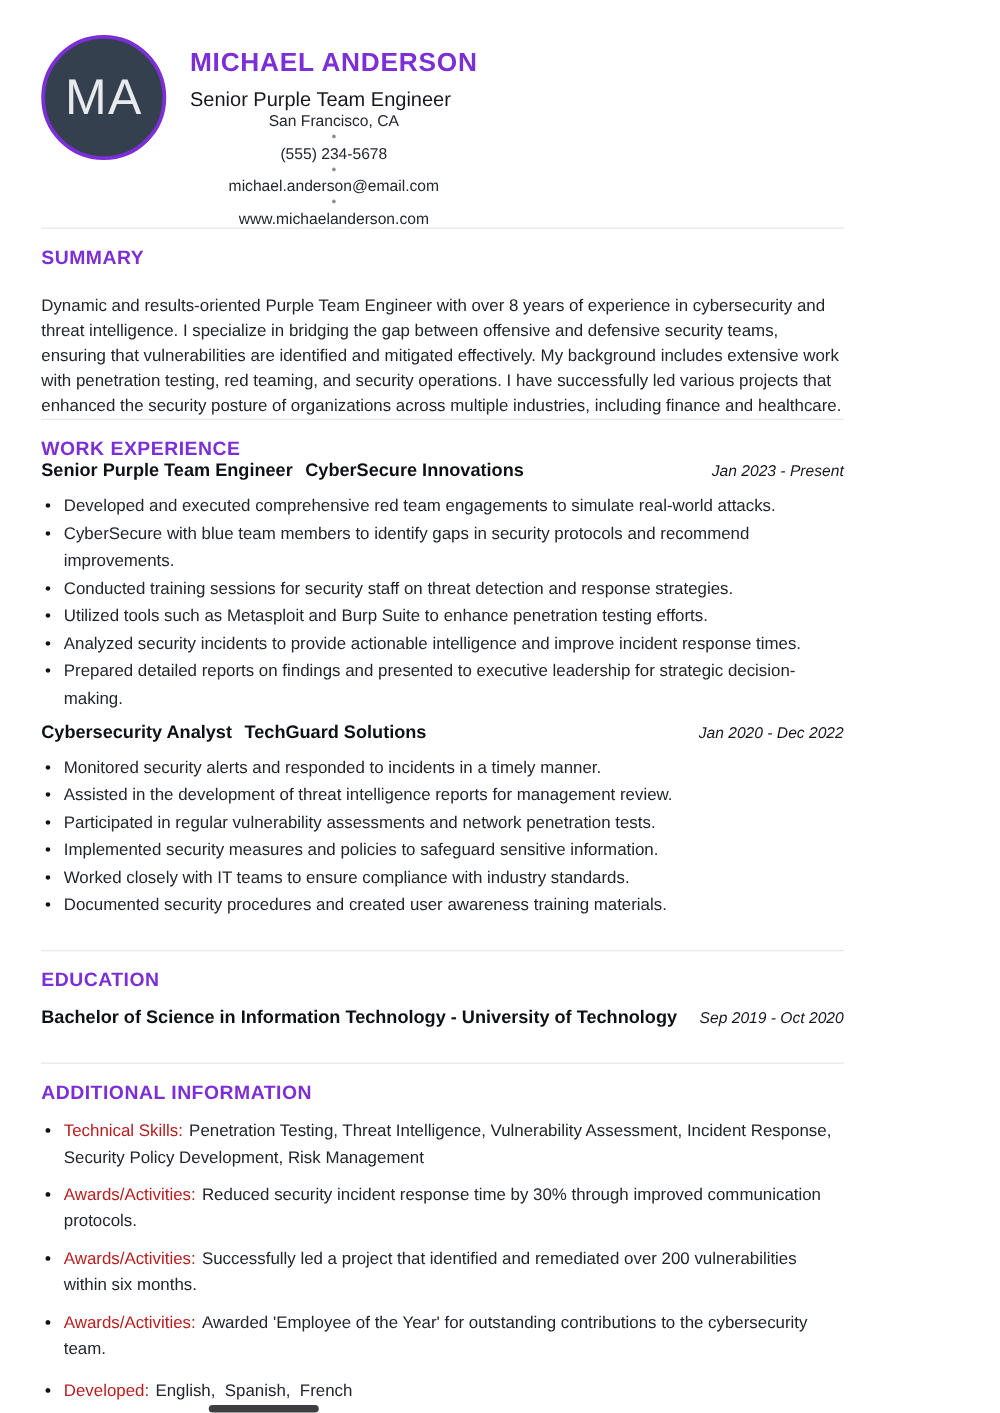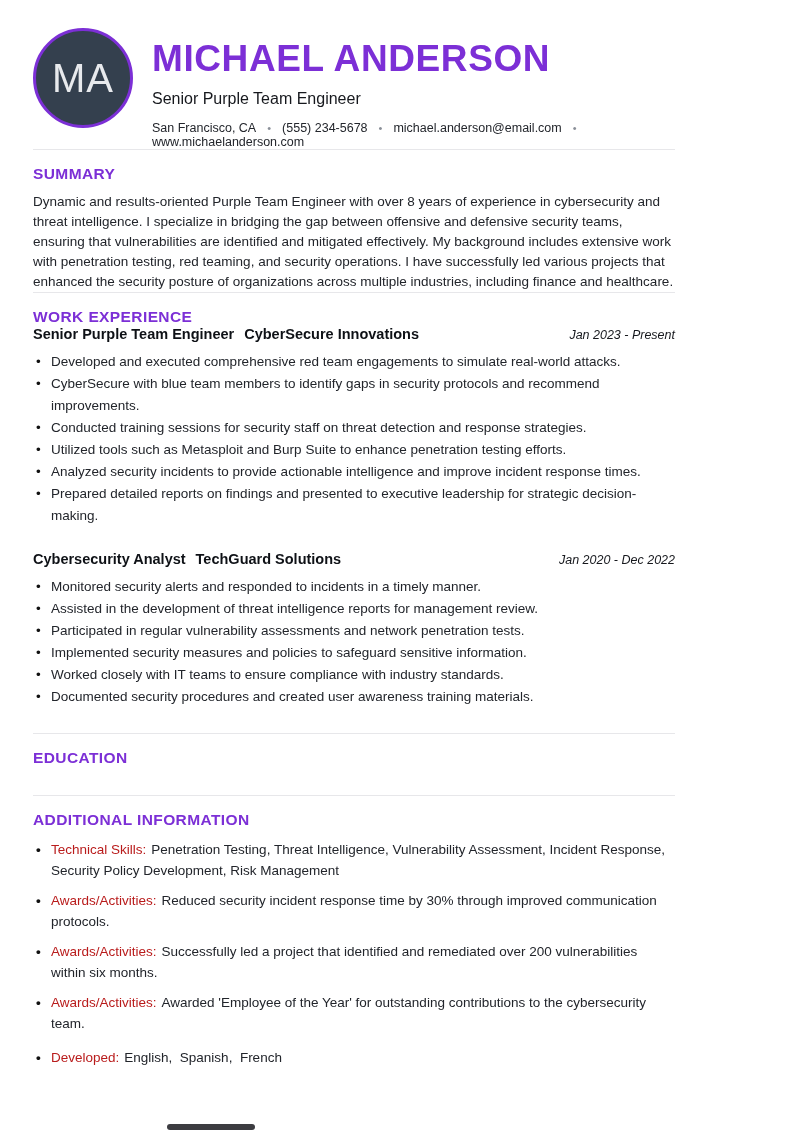--- a/index.html
+++ b/index.html
@@ -29,39 +29,39 @@
     display:flex;align-items:center;justify-content:center;
     flex-shrink:0;
   }
   .avatar span{
     color:var(--avatar-text);
     font-size:40px;font-weight:400;letter-spacing:1px;
   }
   .header-text{padding-top:11px;}
   h1.name{
     color:var(--accent);
-    font-size:37px;font-weight:700;letter-spacing:0.6px;
+    font-size:21px;font-weight:700;letter-spacing:0.6px;
     line-height:1.1;
   }
   .job-title{font-size:16px;color:#16181d;margin-top:10px;}
-  .contact-row{font-size:12.5px;color:#23262c;margin-top:13px;display:flex;align-items:center;flex-wrap:wrap;}
+  .contact-row{font-size:12.5px;color:#23262c;display:flex;align-items:center;flex-wrap:wrap;flex-direction:column;}
   .contact-row .sep{color:#8a8f98;margin:0 11px;font-size:11px;}
 
   hr.divider{border:none;border-top:1px solid var(--divider);margin:0;}
   .hr-header{margin-top:24px;}
 
   
   h2.section-heading{
     color:var(--accent);
     font-size:15.5px;font-weight:700;letter-spacing:0.4px;
     text-transform:uppercase;
   }
   .section{padding-top:15px;}
   .summary-text{
-    font-size:13.5px;line-height:20px;margin-top:9px;color:#22252b;
+    font-size:13.5px;line-height:20px;margin-top:19px;color:#22252b;
   }
   .section-gap{margin-top:21px;}
 
   
   .job{}
   .job-head{display:flex;justify-content:space-between;align-items:baseline;}
   .job-head .left{font-size:14.5px;font-weight:700;color:#0e1116;}
   .job-head .company{margin-left:10px;}
   .dates{font-size:12.5px;font-style:italic;color:#16181d;font-weight:400;white-space:nowrap;}
   ul.bullets{list-style:none;margin-top:9px;}
@@ -157,21 +157,21 @@
             <span class="dot">•</span>
             <span>Analyzed security incidents to provide actionable intelligence and improve incident response times.</span>
           </li>
         <li>
             <span class="dot">•</span>
             <span>Prepared detailed reports on findings and presented to executive leadership for strategic decision-making.</span>
           </li>
       </ul>
     </div>
 
-    <div class="job" style="margin-top:24px;">
+    <div class="job" style="margin-top:8px;">
       <div class="job-head">
         <div class="left">
           <span>Cybersecurity Analyst</span><span class="company">TechGuard Solutions</span>
         </div>
         <span class="dates">Jan 2020 - Dec 2022</span>
       </div>
       <ul class="bullets">
         <li>
             <span class="dot">•</span>
             <span>Monitored security alerts and responded to incidents in a timely manner.</span>
@@ -197,20 +197,24 @@
             <span>Documented security procedures and created user awareness training materials.</span>
           </li>
       </ul>
     </div>
   </section>
 
   <hr class="divider section-gap" style="margin-top:25px;">
 
   <section class="section">
     <h2 class="section-heading">EDUCATION</h2>
+    <div class="edu-row">
+      <span class="edu-degree">Bachelor of Science in Information Technology - University of Technology</span>
+      <span class="dates">Sep 2019 - Oct 2020</span>
+    </div>
   </section>
 
   <hr class="divider section-gap" style="margin-top:28px;">
 
   <section class="section">
     <h2 class="section-heading">ADDITIONAL INFORMATION</h2>
     <ul class="info-list">
       <li>
           <span class="dot">•</span>
           <span><span class="item-label">Technical Skills:</span><span class="item-text">Penetration Testing, Threat Intelligence, Vulnerability Assessment, Incident Response, Security Policy Development, Risk Management</span></span>

